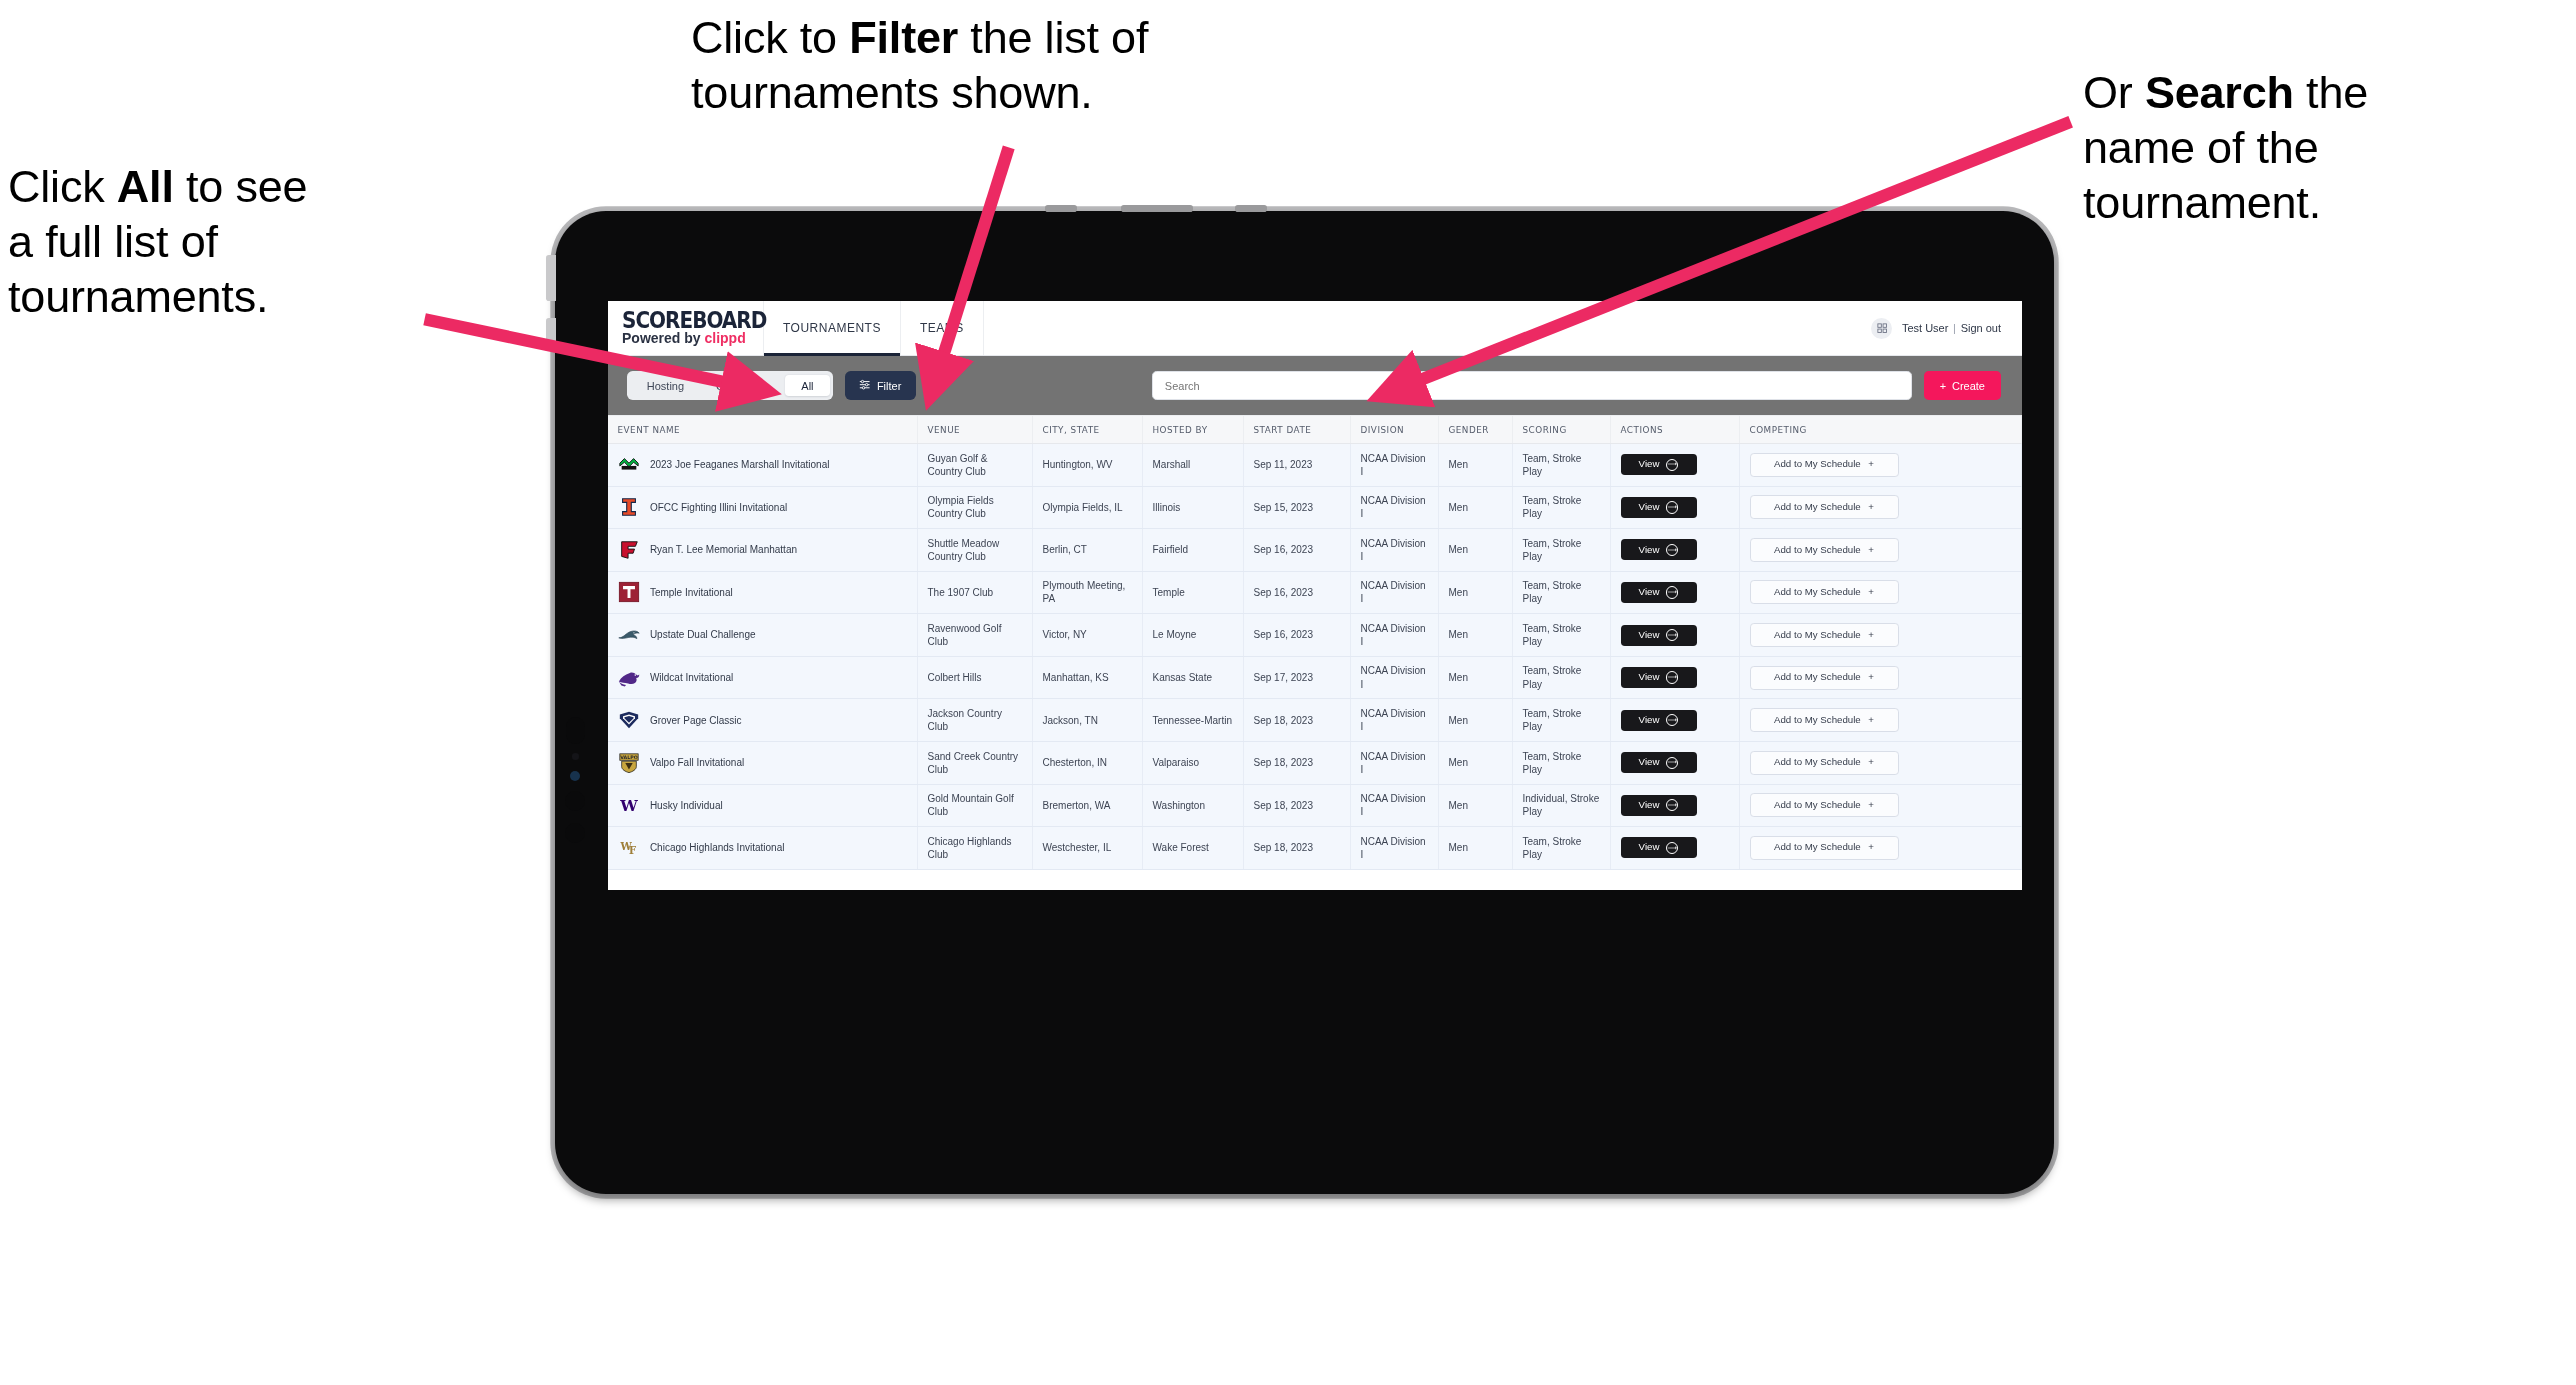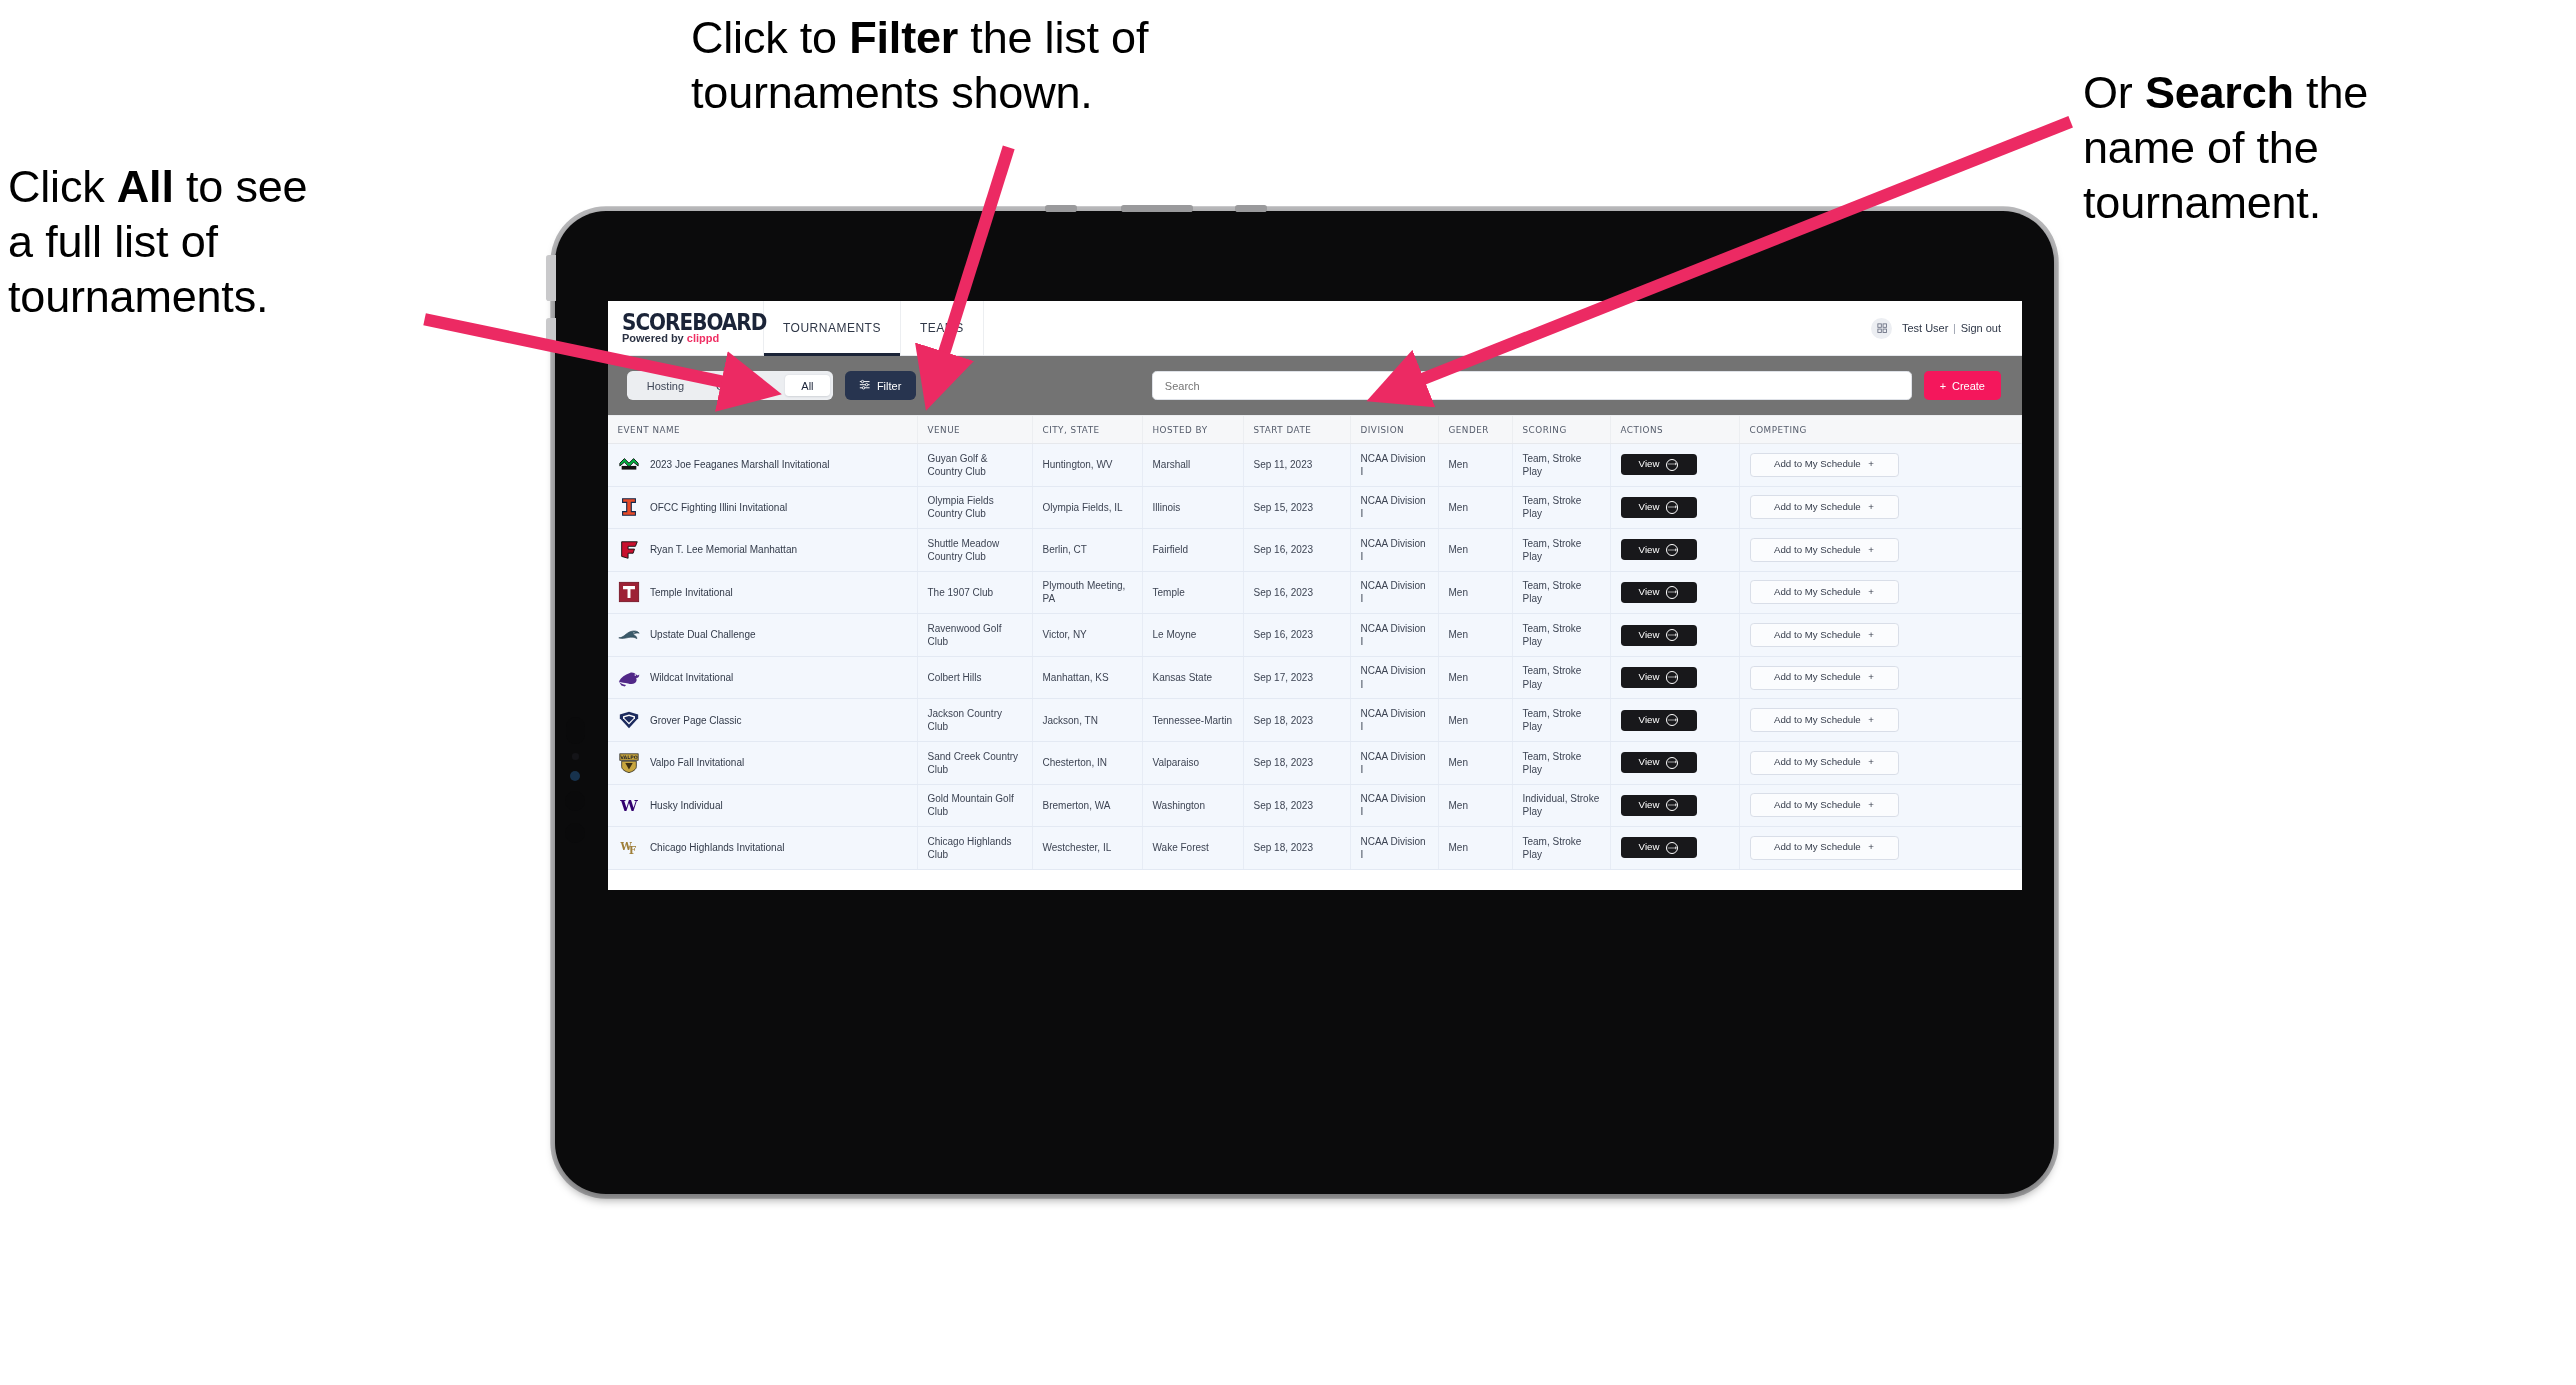--- a/index.html
+++ b/index.html
@@ -72,21 +72,21 @@
     font-family:"DejaVu Sans",sans-serif;
     font-weight:700;
     font-size:20px;
     letter-spacing:-1px;
     color:#1b2438;
     line-height:1;
     transform:scaleY(1.18);
     transform-origin:left center;
   }
   .brand-sub{
-    font-size:11px;color:#2b3243;margin-top:0;font-weight:600;
+    font-size:14px;color:#2b3243;margin-top:0;font-weight:600;
   }
   .brand-sub .clippd{color:#ef2e63;font-weight:700;}
   .navtabs{display:flex;align-items:stretch;}
   .navtab{
     display:flex;align-items:center;
     padding:0 19px;
     font-size:12px;
     letter-spacing:0.5px;
     color:#2f3747;
     font-weight:500;

